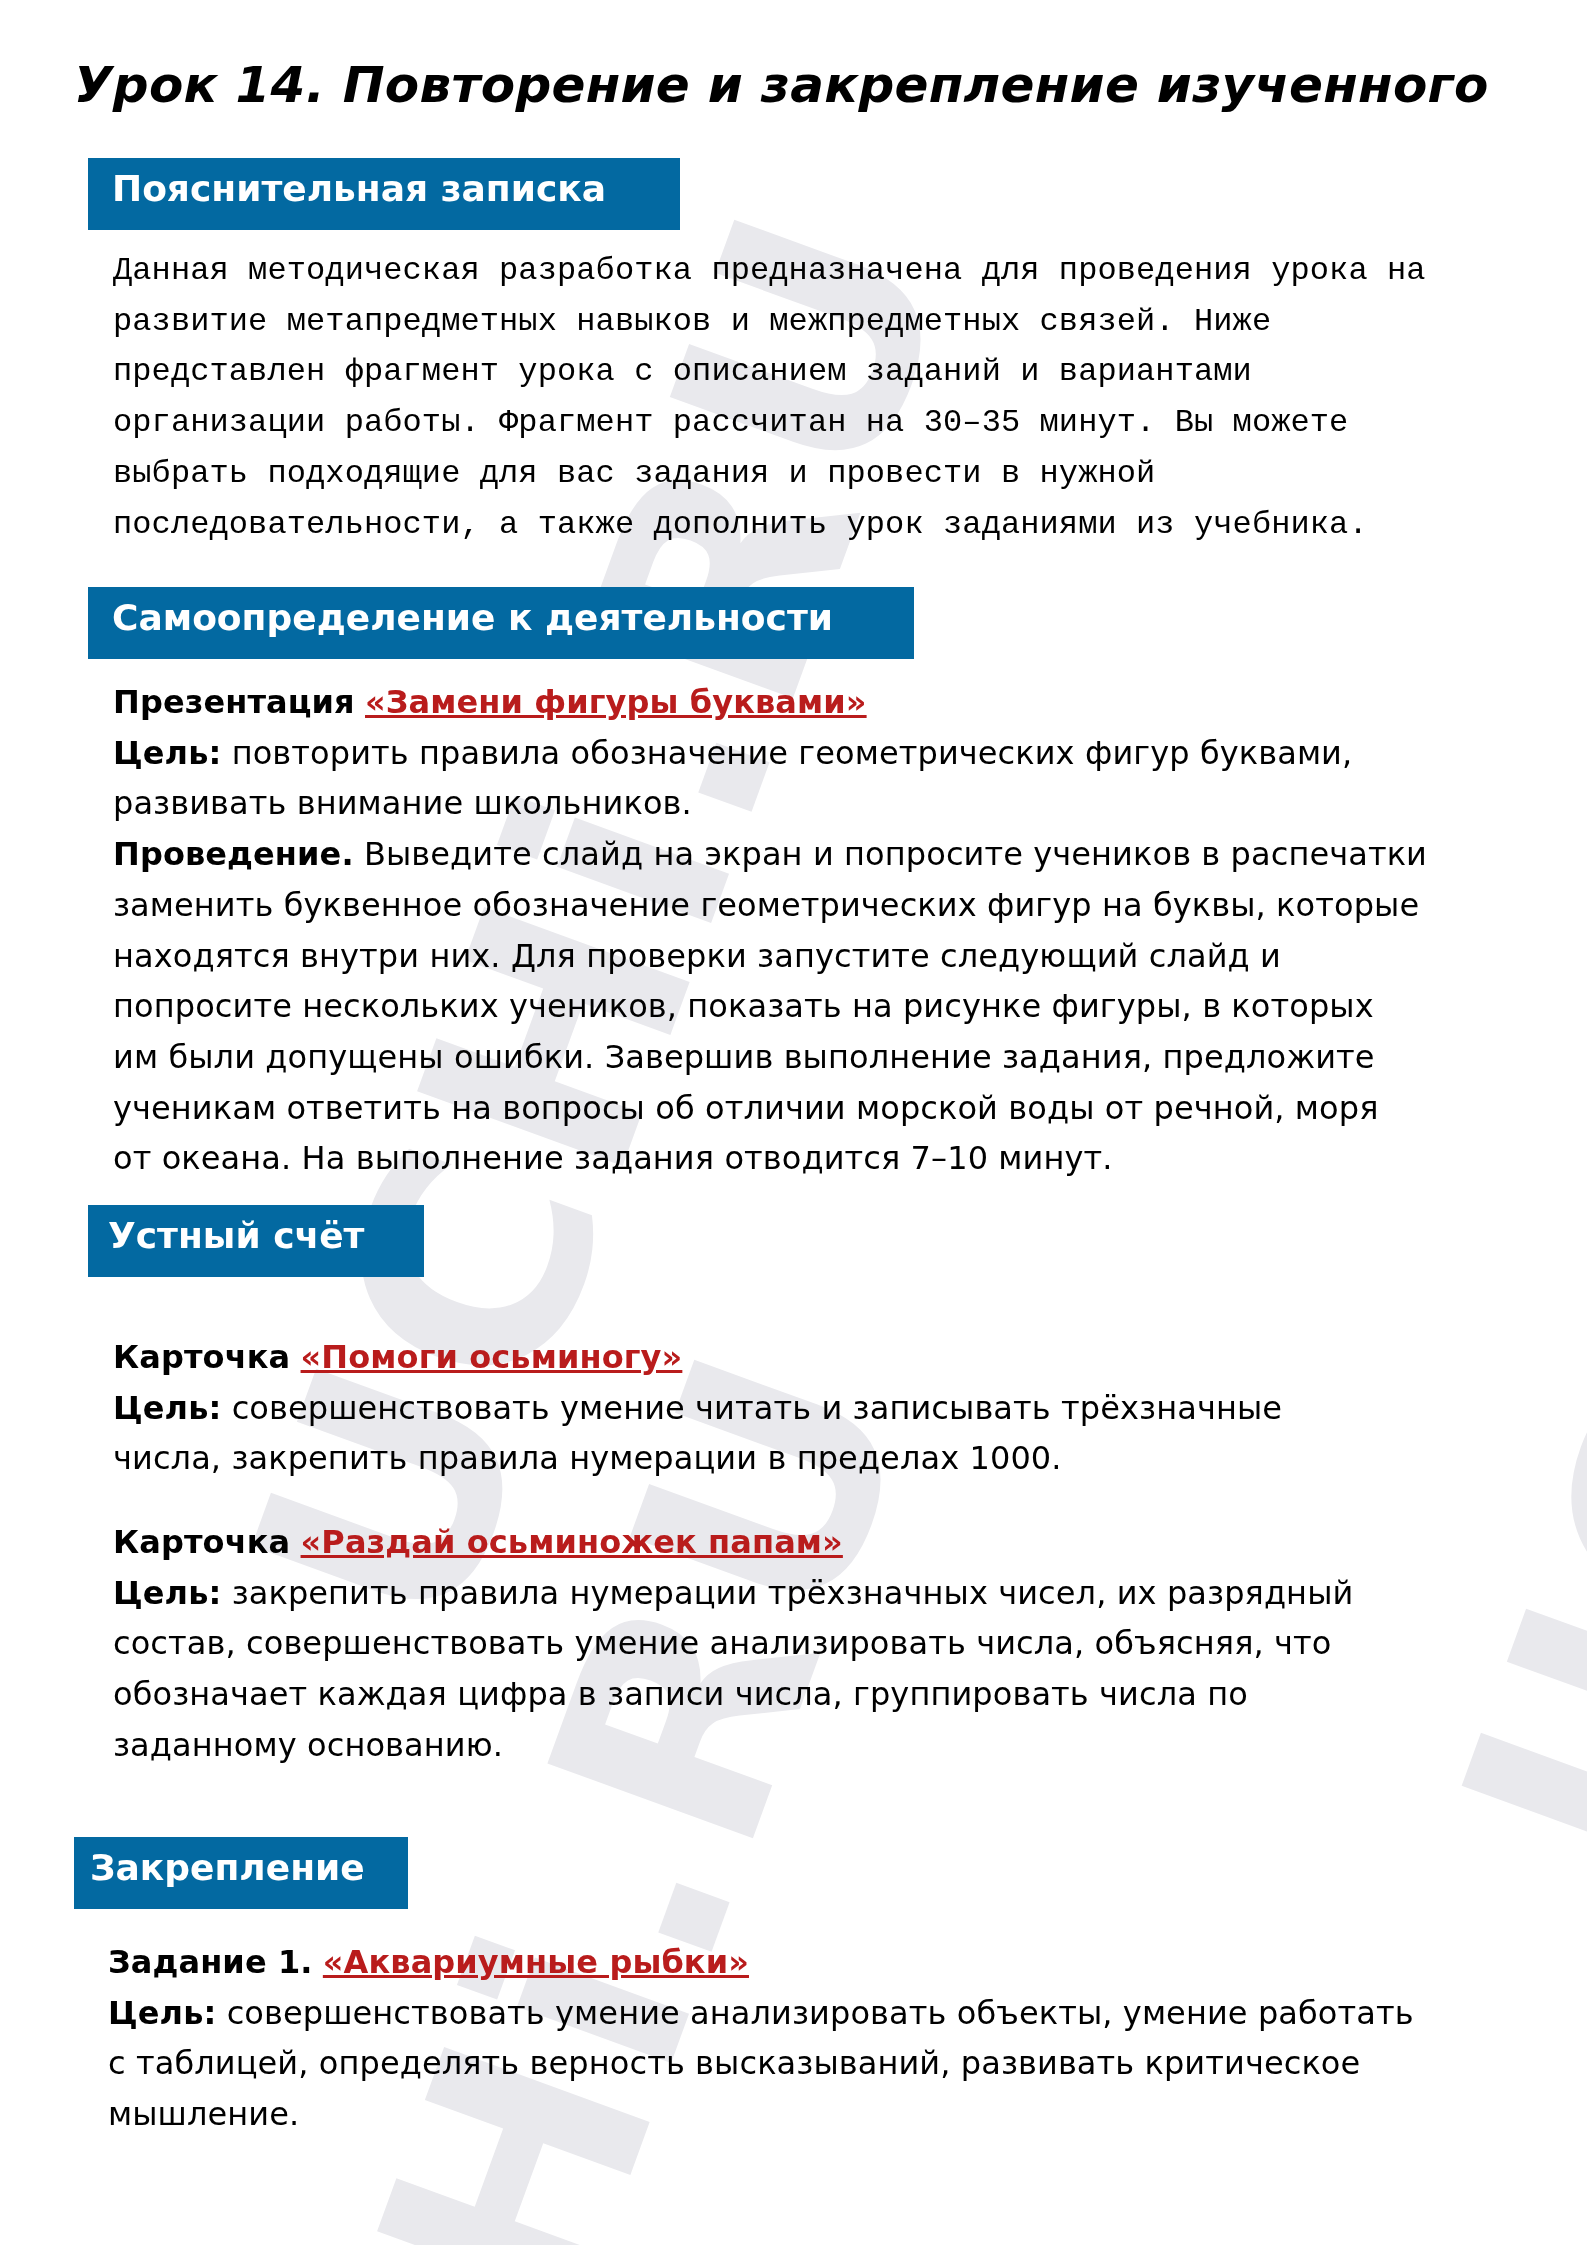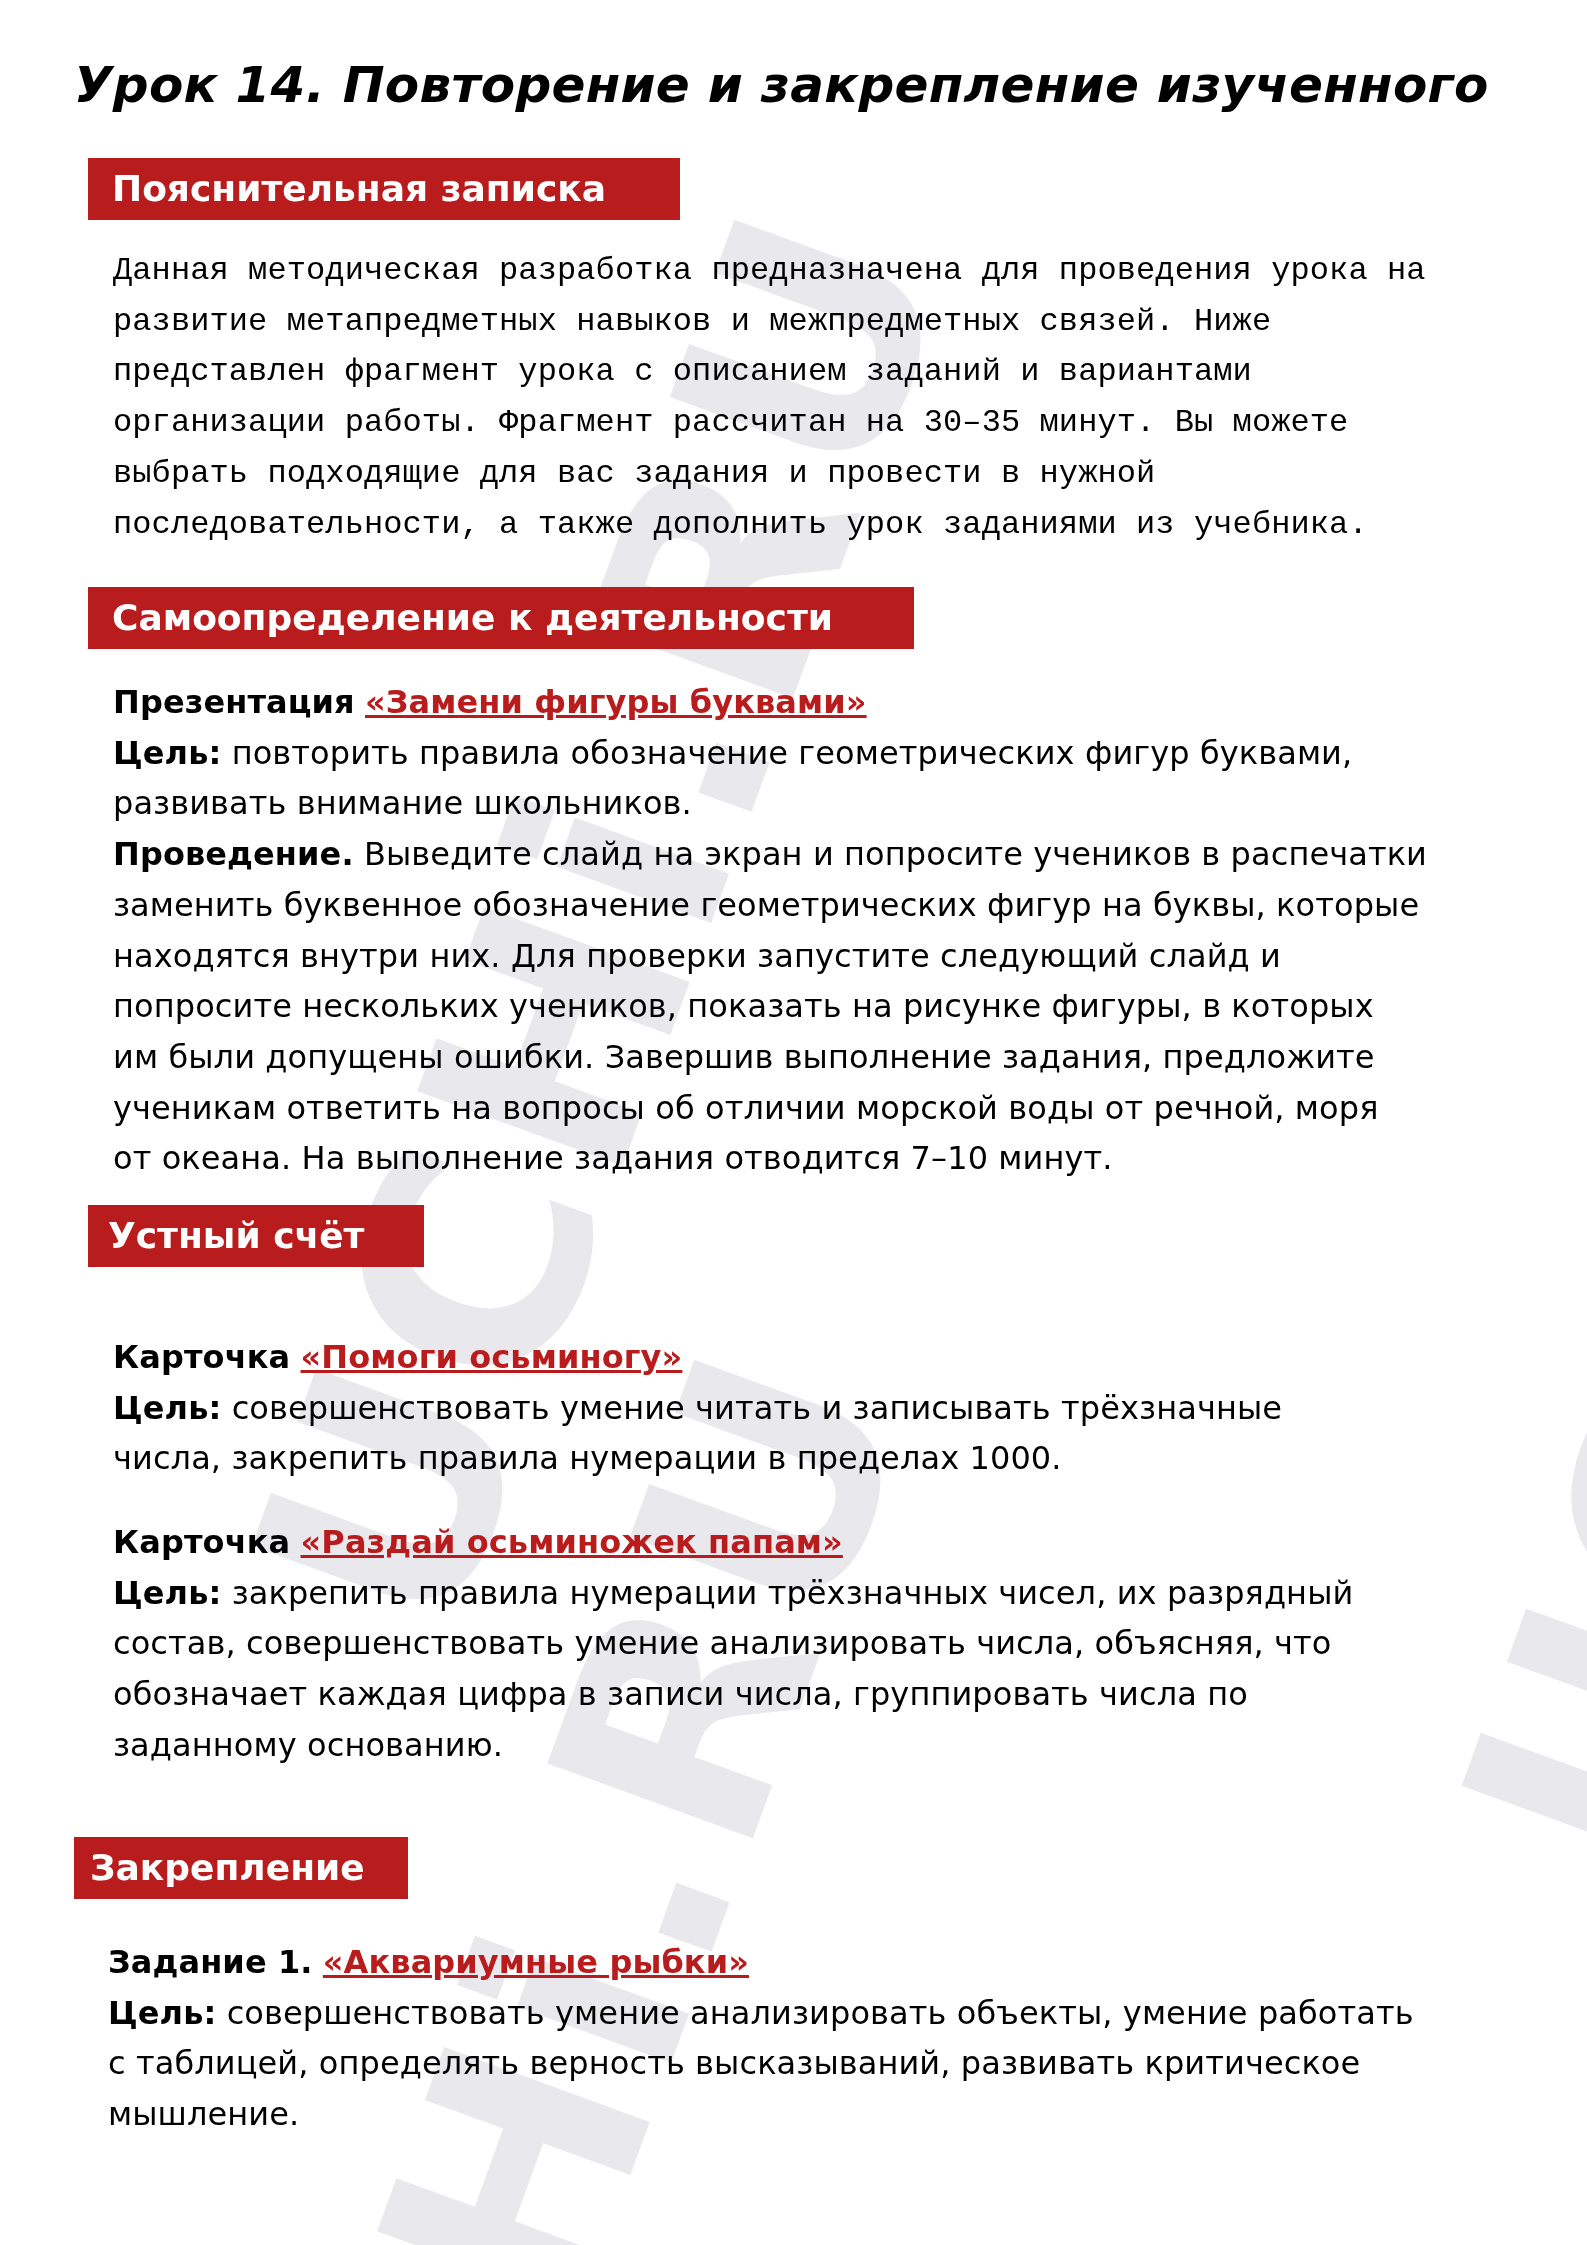--- a/index.html
+++ b/index.html
@@ -14,22 +14,22 @@
     color:#e9e9ed; font-size:300px; line-height:1; white-space:nowrap;
     transform-origin:left top; letter-spacing:10px; z-index:0;
     user-select:none;
   }
   .content { position:absolute; left:0; top:0; width:1587px; height:2245px; z-index:1; }
   .title {
     position:absolute; left:74px; top:56px; margin:0;
     font-size:50px; font-weight:bold; letter-spacing:0.3px; white-space:nowrap;font-style:italic;
   }
   .section-head {
-    position:absolute; background:#b91c1c; color:#fff; font-weight:bold;
-    font-size:36px; height:62px; line-height:62px; padding:0 0 0 24px; box-sizing:border-box;
+    position:absolute; background:#0369a1; color:#fff; font-weight:bold;
+    font-size:36px; height:72px; line-height:62px; padding:0 0 0 24px; box-sizing:border-box;
     white-space:nowrap;
   }
   .block {
     position:absolute; font-size:32px; line-height:50.7px; white-space:nowrap; letter-spacing:0.1px;
   }
   .block p { margin:0; }
   .b { font-weight:bold; }
   .link { color:#b91c1c; font-weight:bold;text-decoration:underline; }
 </style>
 </head>

